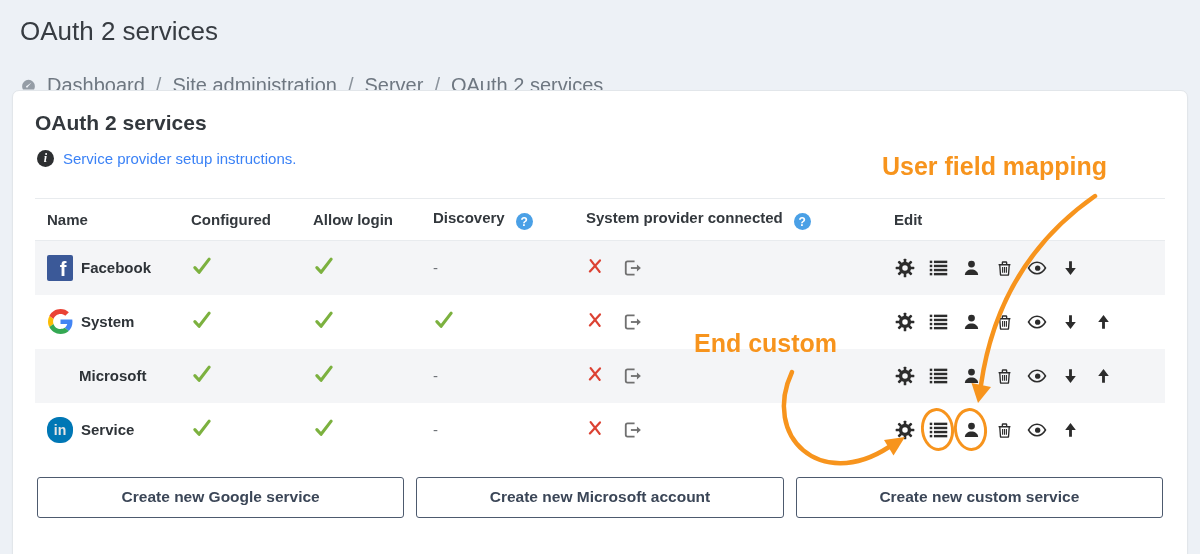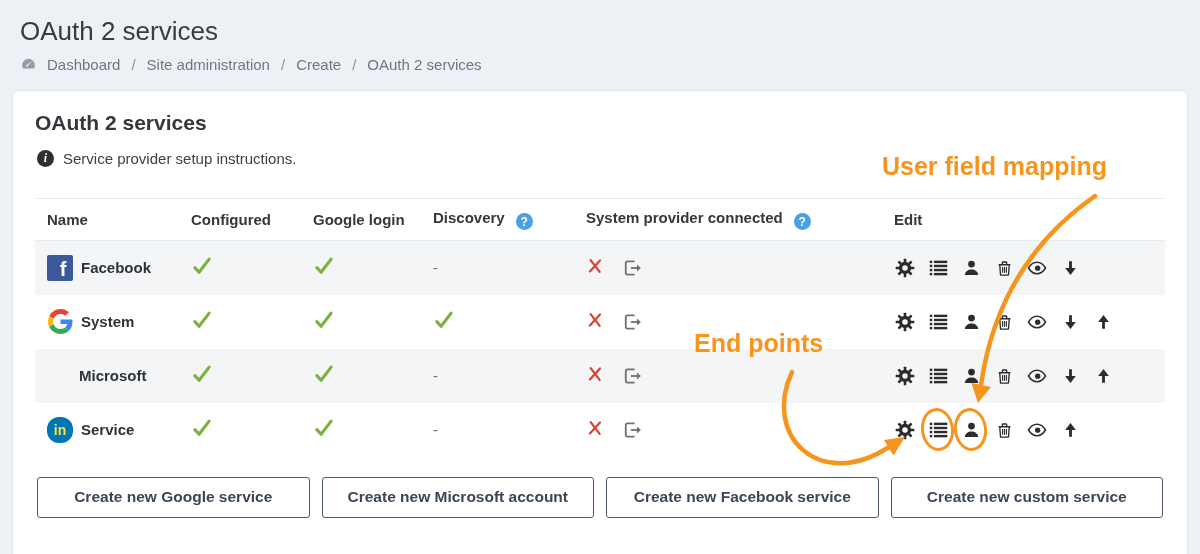--- a/index.html
+++ b/index.html
@@ -6,58 +6,58 @@
   html,body { margin:0; padding:0; }
   body {
     width:1200px; height:554px; overflow:hidden; position:relative;
     background:#edf1f6;
     font-family:"Liberation Sans", sans-serif;
     color:#33383d;
   }
   
   .page-header { padding:16px 20px 0 20px; }
   .page-title { font-size:26px; font-weight:400; color:#373c42; margin:0; }
-  .breadcrumb { display:flex; align-items:center; gap:11px; margin-top:9px; font-size:15px; color:#6e7781; }
+  .breadcrumb { display:flex; align-items:center; gap:11px; margin-top:27px; font-size:20px; color:#6e7781; }
   .breadcrumb .crumb { cursor:pointer; }
   .breadcrumb .sep { color:#8b939c; }
   .crumb-icon { display:inline-flex; margin-right:-1px; }
 
   
   .card {
     position:absolute; left:12px; right:12px; top:90px; height:480px;
     background:#fff; border:1px solid #e2e6ea; border-radius:7px;
     padding:18px 22px; box-shadow:0 1px 2px rgba(40,50,60,.04);
   }
   .card-heading { font-size:21px; font-weight:700; margin:2px 0 12px 0; color:#33383d; }
   .setup-row { display:flex; align-items:center; gap:9px; margin:0 0 10px 2px; height:22px; }
   .info-badge {
     width:17px; height:17px; border-radius:50%; background:#2d2f31; color:#fff;
     font-size:12px; font-weight:700; font-family:"Liberation Serif", serif; font-style:italic;
     display:flex; align-items:center; justify-content:center; flex:0 0 auto;
   }
-  .setup-link { color:#404040; font-size:15px; text-decoration:none; cursor:pointer; }
+  .setup-link { color:#3b82f6; font-size:15px; text-decoration:none; cursor:pointer; }
 
   
   table.services { width:100%; border-collapse:collapse; table-layout:fixed;margin-top:29px; }
   thead th {
     text-align:left; font-size:15px; font-weight:700; color:#33383d;
     height:42px; padding:0 0 0 12px; vertical-align:middle;
     border-top:1px solid #e8ebee; border-bottom:1px solid #e8ebee;
   }
   tbody td { height:54px; padding:0 0 0 12px; vertical-align:middle; font-size:15px; }
   tbody tr:nth-child(odd) { background:#f4f5f7; }
   .help-badge {
     display:inline-flex; width:17px; height:17px; border-radius:50%;
     background:#4aa0e6; color:#fff; font-size:12px; font-weight:700;
     align-items:center; justify-content:center; vertical-align:-3px; margin-left:11px; cursor:pointer;
   }
   .name-cell { display:flex; align-items:center; gap:8px; font-weight:700; color:#2e3338; }
   .logo { width:26px; height:26px; display:flex; align-items:center; justify-content:center; flex:0 0 auto; }
   .logo-fb { background:#3b5998; color:#fff; border-radius:2px; font-size:20px; font-weight:700; padding-left:6px; padding-top:4px; }
-  .logo-in { background:#0077b5; color:#fde047; border-radius:12px; font-size:14px; font-weight:700; }
+  .logo-in { background:#0077b5; color:#e5e5e5; border-radius:12px; font-size:14px; font-weight:700; }
   .logo-ms { display:grid; grid-template-columns:11px 11px; grid-template-rows:11px 11px; gap:2px; width:24px; height:24px; }
   .logo-ms span { display:block; }
   .dash { color:#6f7378; }
   .sys-cell { display:flex; align-items:center; gap:17px; }
   .edit-icons { display:flex; align-items:center; gap:11px; }
   .icon-btn {
     display:inline-flex; align-items:center; justify-content:center;
     width:22px; height:24px; color:#2c2c2c; text-decoration:none; cursor:pointer; position:relative;
   }
   .icon-btn.circled::after {
@@ -92,21 +92,21 @@
     <span class="crumb-icon">
       <svg viewBox="0 0 24 24" width="17" height="17">
           <path fill="#959da6" d="M12 4a9 9 0 0 0-9 9c0 1.6.4 3.2 1.2 4.5h15.6A8.9 8.9 0 0 0 21 13a9 9 0 0 0-9-9z"></path>
           <path fill="#edf1f6" d="M11.2 13.6l5-6-6.4 4.7a1.35 1.35 0 1 0 1.4 1.3z"></path>
         </svg>
     </span>
     <span class="crumb">Dashboard</span>
     <span class="sep">/</span>
     <span class="crumb">Site administration</span>
     <span class="sep">/</span>
-    <span class="crumb">Create</span>
+    <span class="crumb">Server</span>
     <span class="sep">/</span>
     <span class="crumb">OAuth 2 services</span>
   </div>
 </div>
 
 <div class="card">
   <h2 class="card-heading">OAuth 2 services</h2>
 
   <div class="setup-row">
     <span class="info-badge">i</span>
@@ -119,21 +119,21 @@
         <col style="width:122px">
         <col style="width:120px">
       <col style="width:153px">
         <col style="width:308px">
         <col>
     </colgroup>
     <thead>
       <tr>
         <th><span>Name</span></th>
         <th><span>Configured</span></th>
-        <th><span>Google login</span></th>
+        <th><span>Allow login</span></th>
         <th><span>Discovery</span><span class="help-badge">?</span></th>
         <th><span>System provider connected</span><span class="help-badge">?</span></th>
         <th><span>Edit</span></th>
       </tr>
     </thead>
     <tbody id="service-rows">
         <tr>
           <td>
             <div class="name-cell">
               <span class="logo logo-fb">f</span>
@@ -488,27 +488,26 @@
               </a>
             </div>
           </td>
         </tr>
       </tbody>
   </table>
 
   <div class="buttons-row">
     <button class="create-btn">Create new Google service</button>
     <button class="create-btn">Create new Microsoft account</button>
-    <button class="create-btn">Create new Facebook service</button>
     <button class="create-btn">Create new custom service</button>
   </div>
 </div>
 
 <div class="annotation-label label-ufm">User field mapping</div>
-<div class="annotation-label label-ep">End points</div>
+<div class="annotation-label label-ep">End custom</div>
 
 <svg class="overlay" viewBox="0 0 1200 554">
   <g stroke="#f7941d" stroke-width="4.5" fill="none" stroke-linecap="round">
     <path d="M1095 196 C1032 240 993 302 981 385"></path>
     <path d="M792 372 C762 436 820 492 889 447"></path>
   </g>
   <g fill="#f7941d" stroke="none">
     <polygon points="978,403 971.5,383 991,387"></polygon>
     <polygon points="905,437 893.5,455.5 884,440"></polygon>
   </g>

